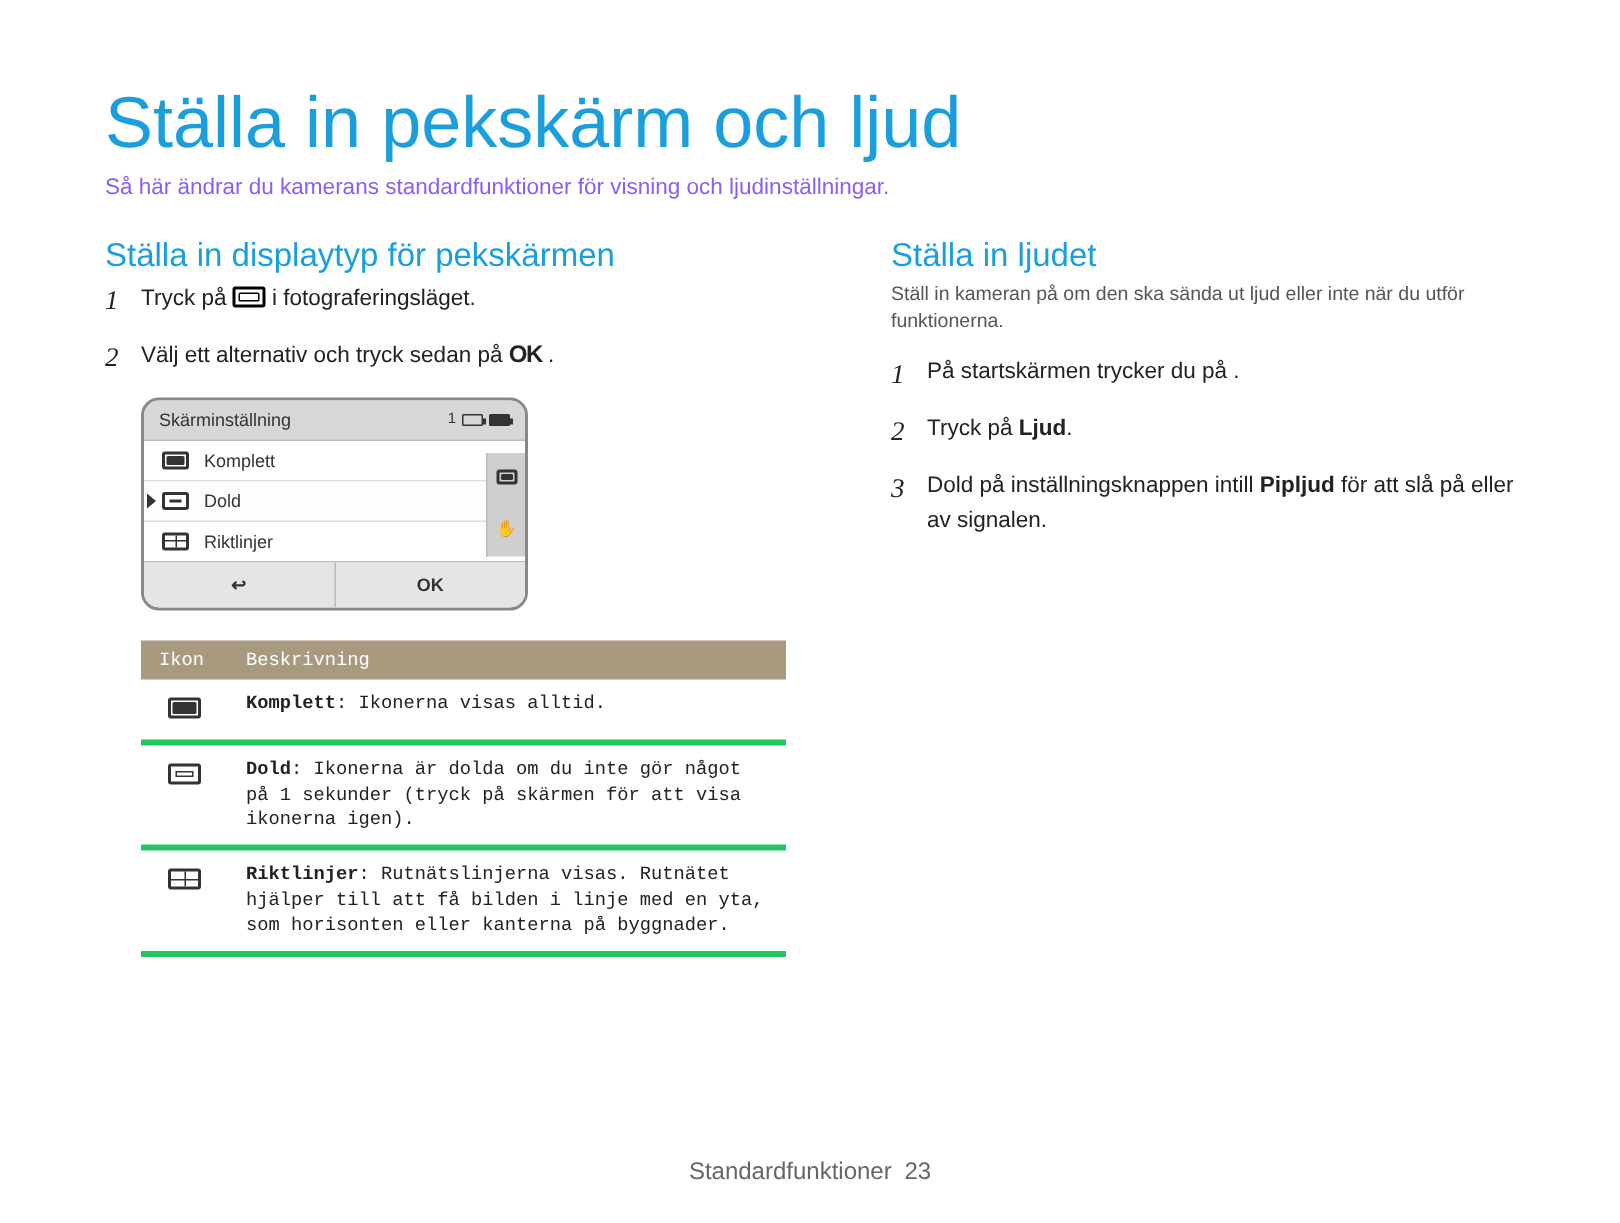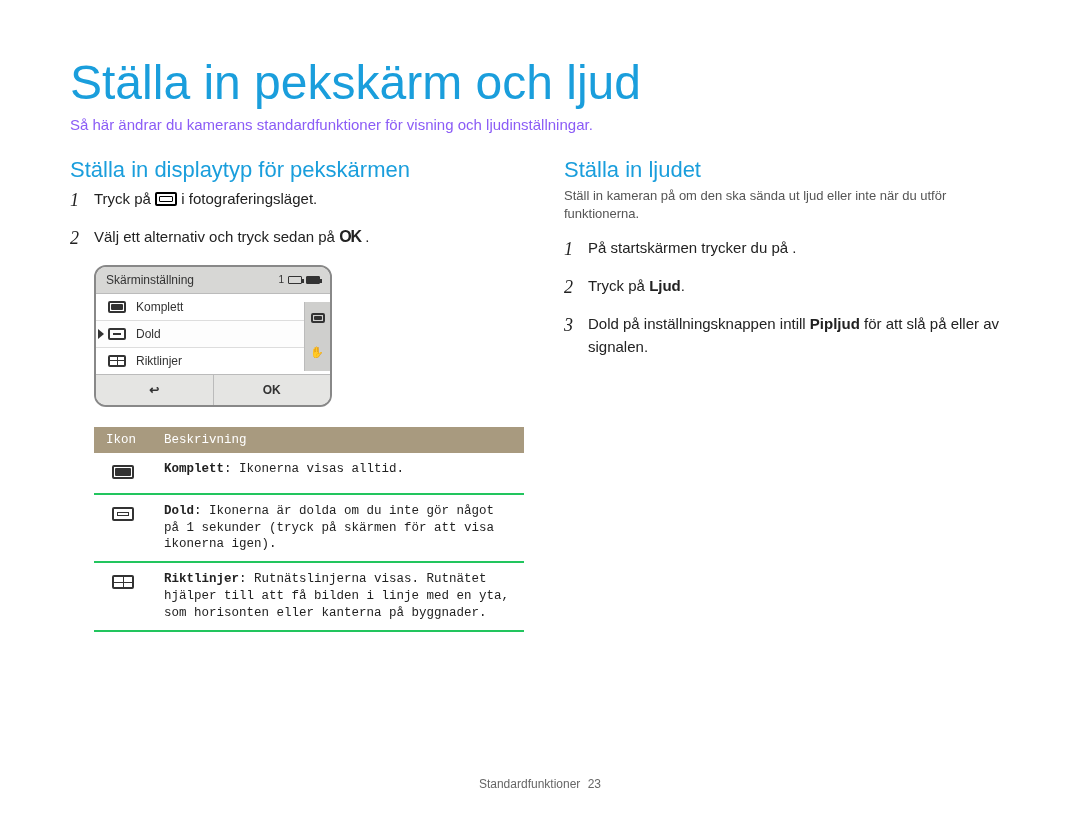--- a/index.html
+++ b/index.html
@@ -19,21 +19,21 @@
     letter-spacing: 0px;
     margin-bottom: 6px;
   }
   .intro {
     font-size: 15px;
     color: #8b5cf6;
     margin-bottom: 24px;
   }
   .columns {
     display: flex;
-    gap: 40px;
+    gap: 70px;
   }
   .col { flex: 1; }
   h2 {
     color: #1a9edc;
     font-size: 22px;
     font-weight: 400;
     margin-bottom: 4px;
   }
   .subtext {
     font-size: 13px;
@@ -74,21 +74,21 @@
     border-radius: 1px;
   }
   .ok-icon {
     font-weight: 900;
     font-size: 16px;
     letter-spacing: -1px;
   }
 
   
   .menu-mock {
-    width: 238px;
+    width: 258px;
     border: 2px solid #888;
     border-radius: 12px;
     margin: 12px 0 20px 24px;
     background: #fff;
     overflow: hidden;
     font-size: 12px;
     color: #333;
   }
   .menu-header {
     background: #d7d7d5;
@@ -174,36 +174,36 @@
   }
   .icon-table thead th {
     background: #a89a7f;
     color: #fff;
     font-weight: 400;
     text-align: left;
     padding: 6px 12px;
   }
   .icon-table thead th:first-child { width: 58px; }
   .icon-table td {
-    border-bottom: 2px solid #22c55e;
+    border-bottom: 4px solid #22c55e;
     padding: 8px 12px;
     vertical-align: top;
     line-height: 1.35;
   }
   .icon-table td:first-child {
     text-align: center;
     padding-top: 12px;
   }
 
   .footer {
     position: absolute;
     bottom: 24px;
     left: 0; right: 0;
     text-align: center;
-    font-size: 12px;
+    font-size: 16px;
     color: #666;
   }
   .footer .pno { margin-left: 4px; }
   .batt {
     display:inline-block; width:14px; height:8px; border:1px solid #333;
     border-radius:1px; position:relative;
   }
   .batt::after{content:'';position:absolute;right:-3px;top:2px;width:2px;height:4px;background:#333;}
   .batt.full{background:#333;}
 </style>

